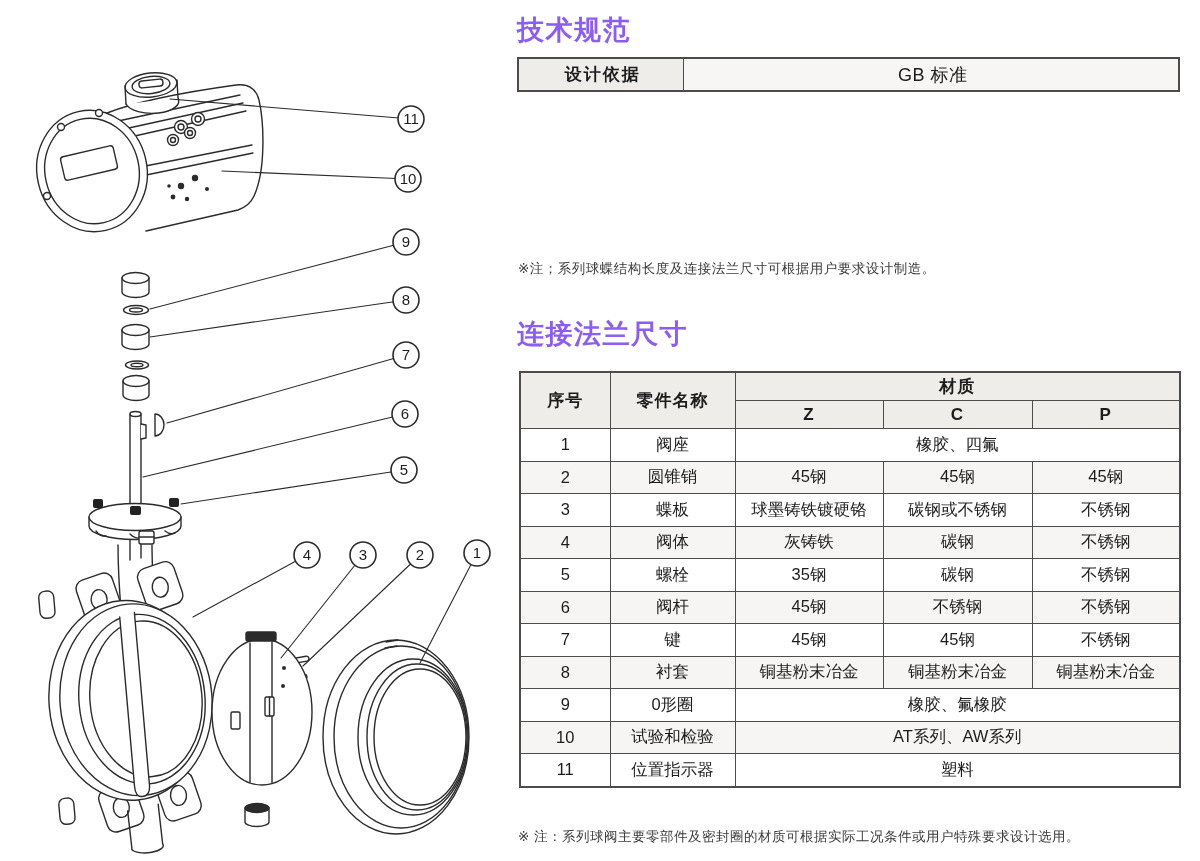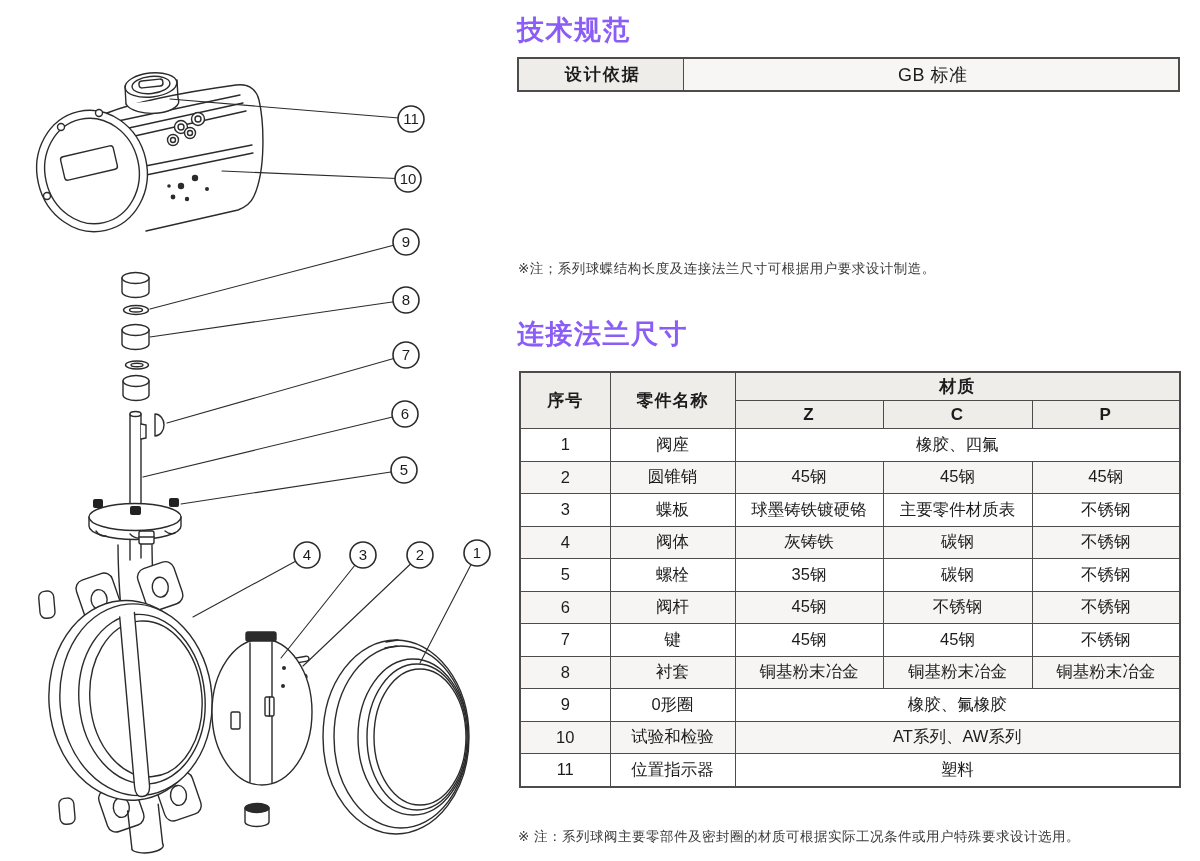--- a/index.html
+++ b/index.html
@@ -255,21 +255,21 @@
         <td>2</td>
         <td>圆锥销</td>
         <td>45钢</td>
         <td>45钢</td>
         <td>45钢</td>
       </tr>
       <tr class="data">
         <td>3</td>
         <td>蝶板</td>
         <td>球墨铸铁镀硬铬</td>
-        <td>主要零件材质表</td>
+        <td>碳钢或不锈钢</td>
         <td>不锈钢</td>
       </tr>
       <tr class="data alt">
         <td>4</td>
         <td>阀体</td>
         <td>灰铸铁</td>
         <td>碳钢</td>
         <td>不锈钢</td>
       </tr>
       <tr class="data">

